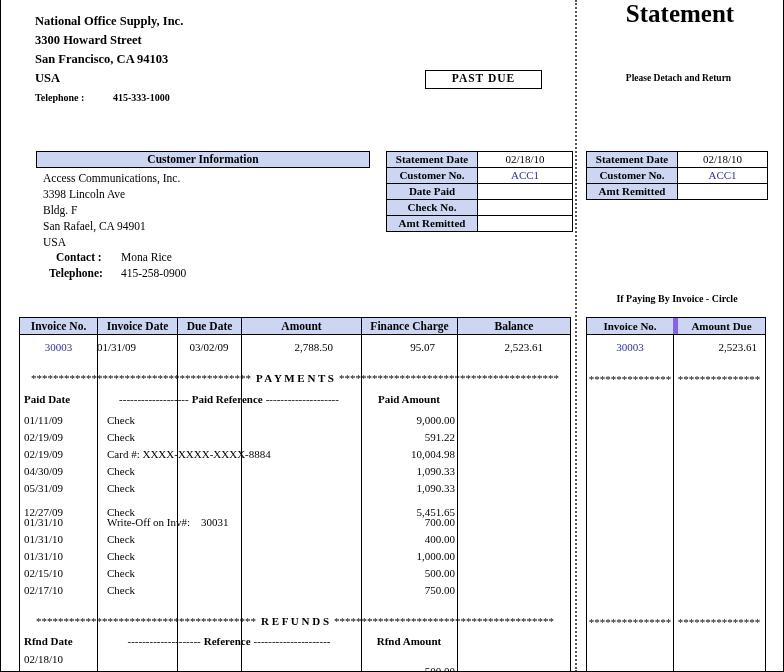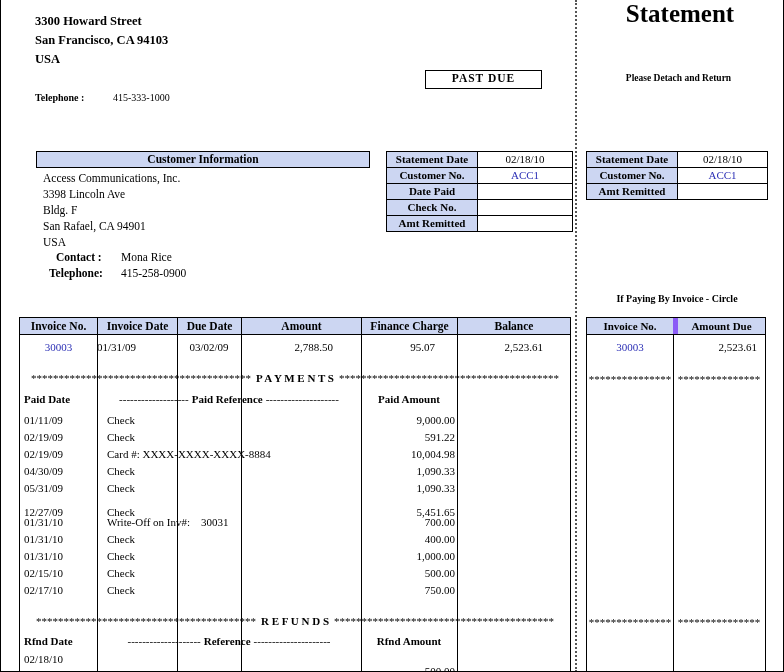--- a/index.html
+++ b/index.html
@@ -9,21 +9,21 @@
     border:1px solid #000; border-top:none; box-sizing:border-box;
     font-size:11.5px;
   }
   .abs { position:absolute; }
   .blue { color:#2b2fb5; }
 
   
   .company { left:34px; top:12px; font-size:12.5px; font-weight:bold; line-height:19px; }
   .tel-row { left:34px; top:92px; font-size:10px; }
   .tel-row .k { font-weight:bold; }
-  .tel-row .v { position:absolute; left:78px; top:0; font-weight:normal; white-space:nowrap; }
+  .tel-row .v { position:absolute; left:78px; top:0; font-weight:bold; white-space:nowrap; }
 
   
   .pastdue { left:424px; top:70px; width:117px; height:19px; border:1px solid #000;
     box-sizing:border-box; text-align:center; line-height:15px; font-weight:bold;
     font-size:11.5px; letter-spacing:1px; }
 
   
   .stmt-title { left:588px; top:0px; width:182px; text-align:center; font-size:25px; font-weight:bold; }
   .detach { left:585px; top:72px; width:185px; text-align:center; font-size:9.5px; font-weight:bold; line-height:12px; }
   .remit-note { left:585px; top:292px; width:182px; text-align:center; font-size:10px; font-weight:bold; line-height:13px; }
@@ -90,20 +90,21 @@
   .rs2 { position:absolute; left:86px; width:92px; text-align:center; overflow:hidden; }
 
   .dotted-sep { left:574px; top:0; height:672px; width:0; border-left:2px dotted #555; }
 </style>
 </head>
 <body>
 
 <div class="page">
 
   <div class="abs company">
+    <div>National Office Supply, Inc.</div>
     <div>3300 Howard Street</div>
     <div>San Francisco, CA 94103</div>
     <div>USA</div>
   </div>
   <div class="abs tel-row" style="position:absolute;">
     <span class="k">Telephone :</span>
     <span class="v">415-333-1000</span>
   </div>
 
   <div class="abs pastdue">PAST DUE</div>

